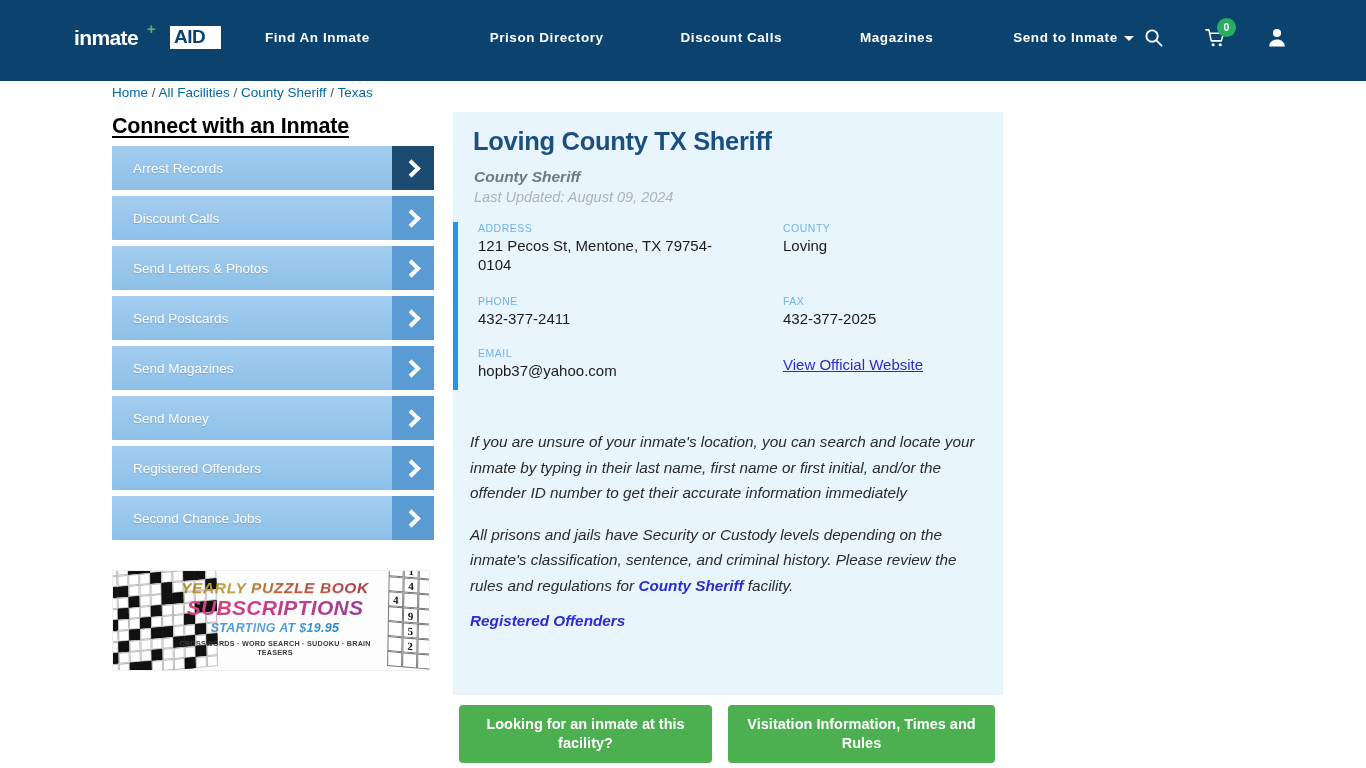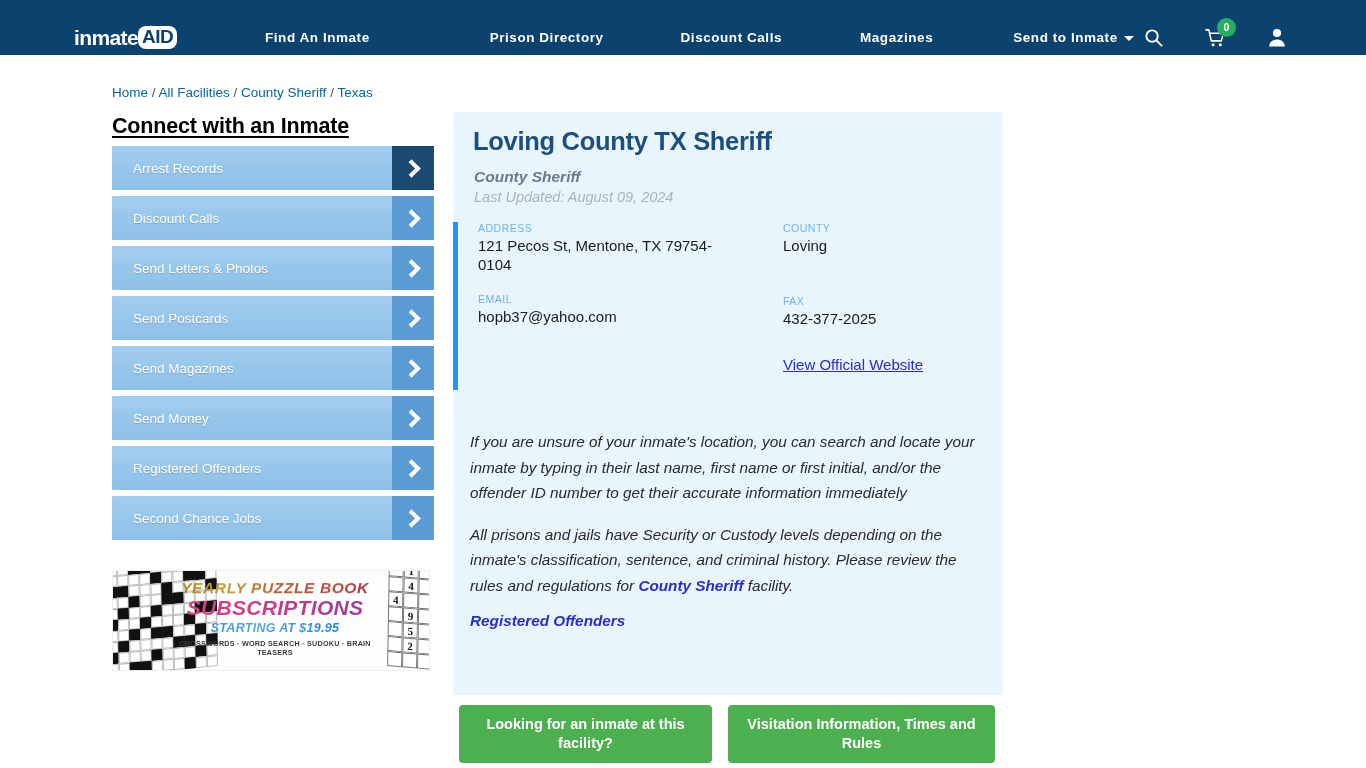--- a/index.html
+++ b/index.html
@@ -7,42 +7,42 @@
     margin: 0; padding: 0;
     width: 1366px; height: 768px;
     background: #ffffff;
     font-family: "Liberation Sans", sans-serif;
     overflow: hidden;
   }
 
   
   .navbar {
     position: absolute; top: 0; left: 0;
-    width: 1366px; height: 55px;
+    width: 1366px; height: 81px;
     background: #0c436e;
     display: flex; align-items: center;
   }
   .logo-wrap {
     position: absolute; left: 74px; top: 24px;
     width: 126px; height: 28px;
     display: flex; align-items: center;
   }
   .logo-text {
     font-size: 21px; font-weight: bold; color: #ffffff;
     letter-spacing: -0.6px; font-family: "Liberation Sans", sans-serif;
   }
   .logo-plus {
     position: absolute; left: 73px; top: -3px;
     color: #5cb85c; font-size: 15px; font-weight: bold; line-height: 1;
   }
   .logo-aid {
-    position: absolute; left: 64px; top: 2px;
+    position: absolute; left: 96px; top: 2px;
     background: #ffffff; color: #0c436e;
     font-size: 19px; font-weight: bold;
-    padding: 1px 4px 2px 4px; border-radius: 8px;
+    padding: 1px 16px 2px 4px; border-radius: 0;
     letter-spacing: -0.5px; line-height: 1.05;
   }
 
   .nav-links { position: absolute; left: 265px; top: 0; height: 75px; display: flex; align-items: center; }
   .nav-link {
     color: #ffffff; font-size: 13.5px; font-weight: bold;
     letter-spacing: 0.55px; text-decoration: none; cursor: pointer;
     white-space: nowrap;
   }
   .nav-gap-1 { margin-right: 76px; }
@@ -332,20 +332,24 @@
   <div class="card-updated">Last Updated: August 09, 2024</div>
 
   <div class="info-block">
     <div class="info-accent"></div>
     <div class="info-grid">
       <div class="info-col-l">
         <div class="m-addr">
           <div class="info-label">ADDRESS</div>
           <div class="info-value">121 Pecos St, Mentone, TX 79754-0104</div>
         </div>
+        <div class="m-phone">
+          <div class="info-label">PHONE</div>
+          <div class="info-value">432-377-2411</div>
+        </div>
         <div class="m-email">
           <div class="info-label">EMAIL</div>
           <div class="info-value">hopb37@yahoo.com</div>
         </div>
       </div>
       <div class="info-col-r">
         <div class="m-county">
           <div class="info-label">COUNTY</div>
           <div class="info-value">Loving</div>
         </div>

